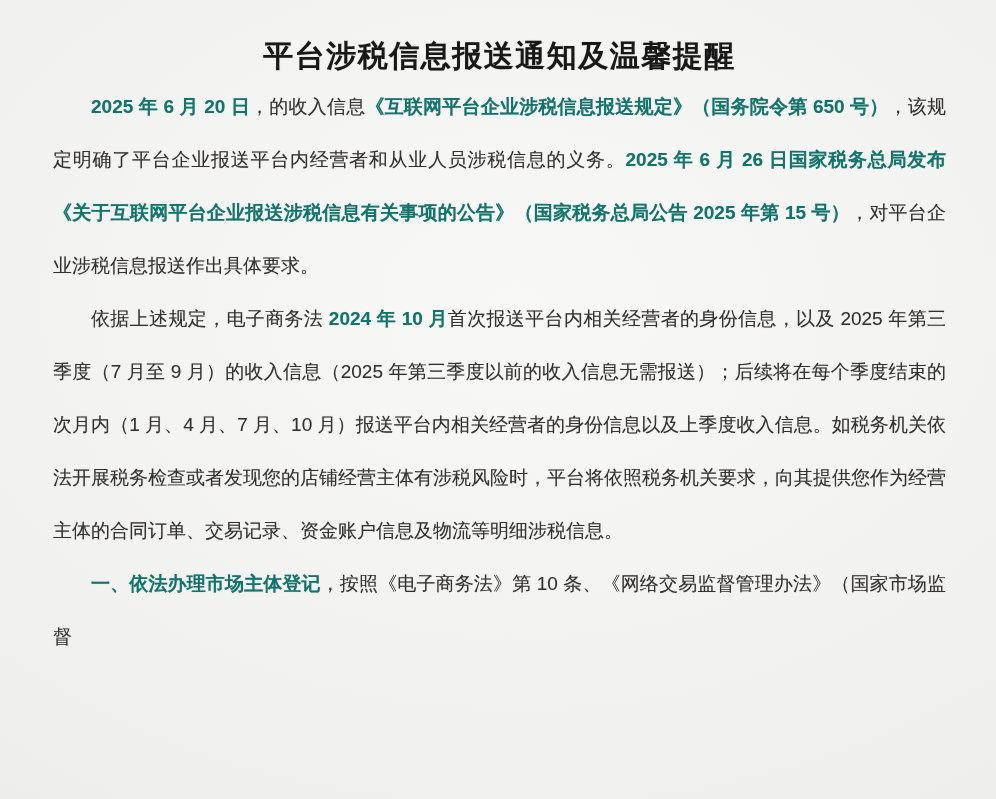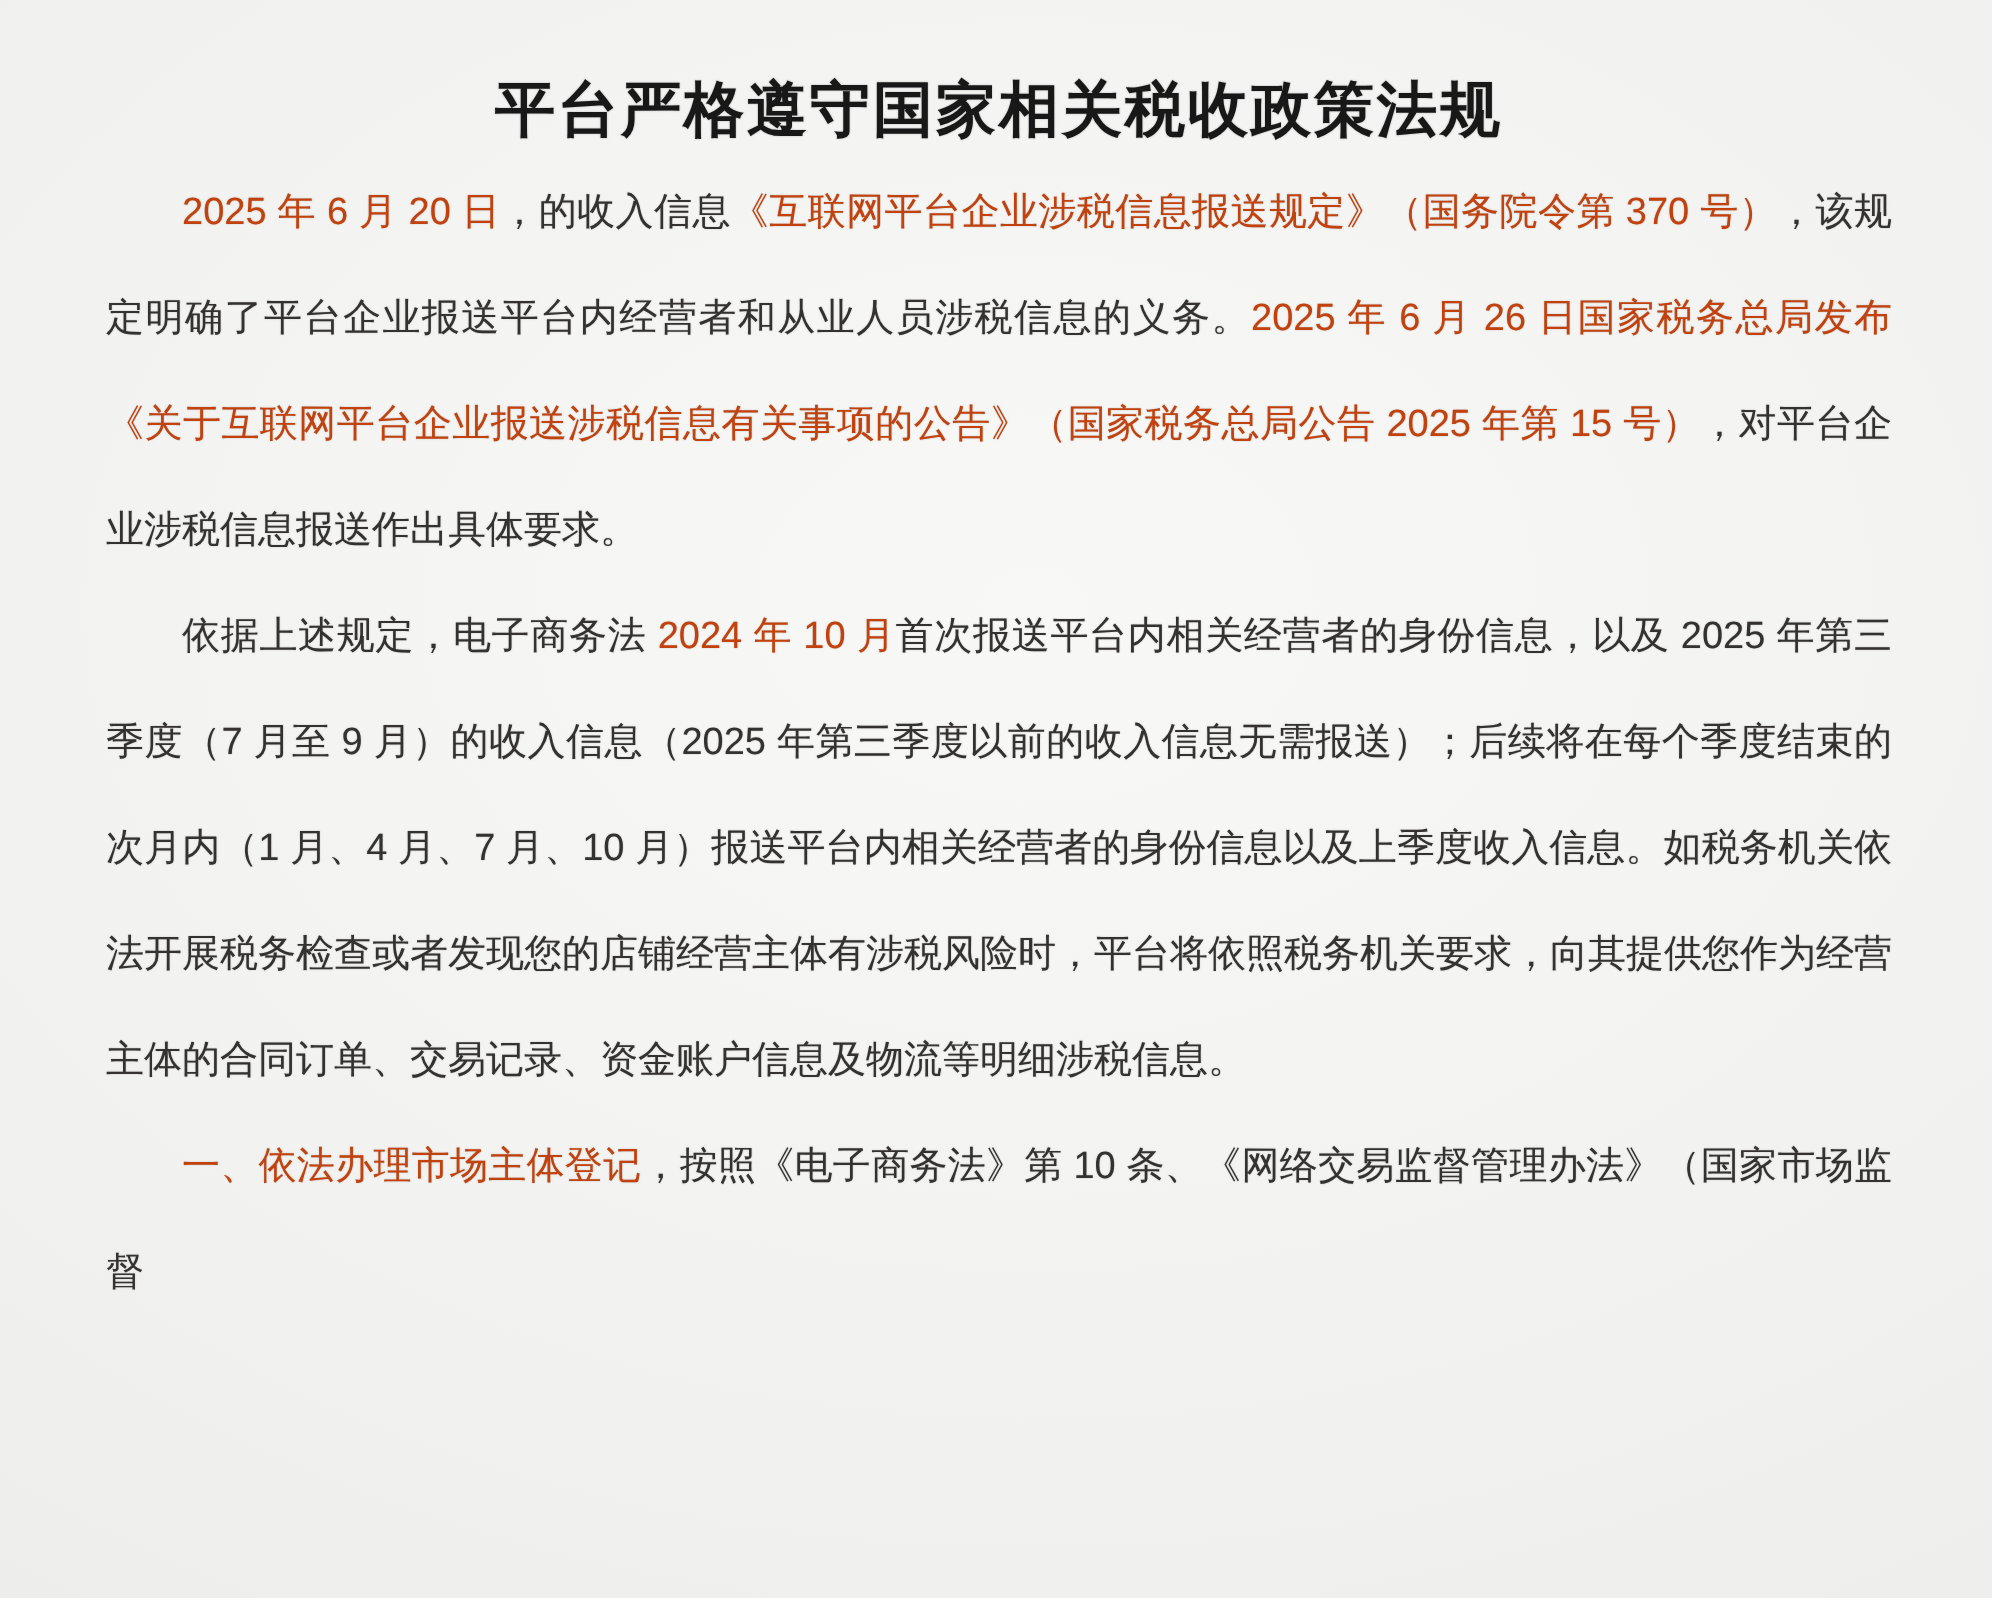--- a/index.html
+++ b/index.html
@@ -44,36 +44,36 @@
     padding: 0;
   }
   .content p.indent {
     text-indent: 2em;
   }
   .content p.bold-line {
     font-weight: 700;
     color: #1b1b1b;
   }
   .b {
-    font-weight: 400;
-    color: #c2410c;
+    font-weight: 700;
+    color: #0f766e;
   }
   .u {
     text-decoration: underline;
     text-decoration-thickness: 2px;
     text-underline-offset: 7px;
     text-decoration-color: #3a3a3a;
   }
 </style>
 </head>
 <body>
 
 <div class="page">
-  <h1 class="doc-title">平台严格遵守国家相关税收政策法规</h1>
+  <h1 class="doc-title">平台涉税信息报送通知及温馨提醒</h1>
 
   <div class="content">
     <div>
-        <p class="indent"><span class="b">2025 年 6 月 20 日</span><span>，的收入信息</span><span class="b">《互联网平台企业涉税信息报送规定》（国务院令第 370 号）</span><span>，该规定明确了平台企业报送平台内经营者和从业人员涉税信息的义务。</span><span class="b">2025 年 6 月 26 日国家税务总局发布《关于互联网平台企业报送涉税信息有关事项的公告》（国家税务总局公告 2025 年第 15 号）</span><span>，对平台企业涉税信息报送作出具体要求。</span></p>
+        <p class="indent"><span class="b">2025 年 6 月 20 日</span><span>，的收入信息</span><span class="b">《互联网平台企业涉税信息报送规定》（国务院令第 650 号）</span><span>，该规定明确了平台企业报送平台内经营者和从业人员涉税信息的义务。</span><span class="b">2025 年 6 月 26 日国家税务总局发布《关于互联网平台企业报送涉税信息有关事项的公告》（国家税务总局公告 2025 年第 15 号）</span><span>，对平台企业涉税信息报送作出具体要求。</span></p>
         <p class="indent"><span>依据上述规定，电子商务法 </span><span class="b">2024 年 10 月</span><span>首次报送平台内相关经营者的身份信息，以及 2025 年第三季度（7 月至 9 月）的收入信息（2025 年第三季度以前的收入信息无需报送）；后续将在每个季度结束的次月内（1 月、4 月、7 月、10 月）报送平台内相关经营者的身份信息以及上季度收入信息。如税务机关依法开展税务检查或者发现您的店铺经营主体有涉税风险时，平台将依照税务机关要求，向其提供您作为经营主体的合同订单、交易记录、资金账户信息及物流等明细涉税信息。</span></p>
         <p class="indent"><span class="b">一、依法办理市场主体登记</span><span>，按照《电子商务法》第 10 条、《网络交易监督管理办法》（国家市场监督</span></p>
       </div>
   </div>
 </div>
 
 </body></html>

